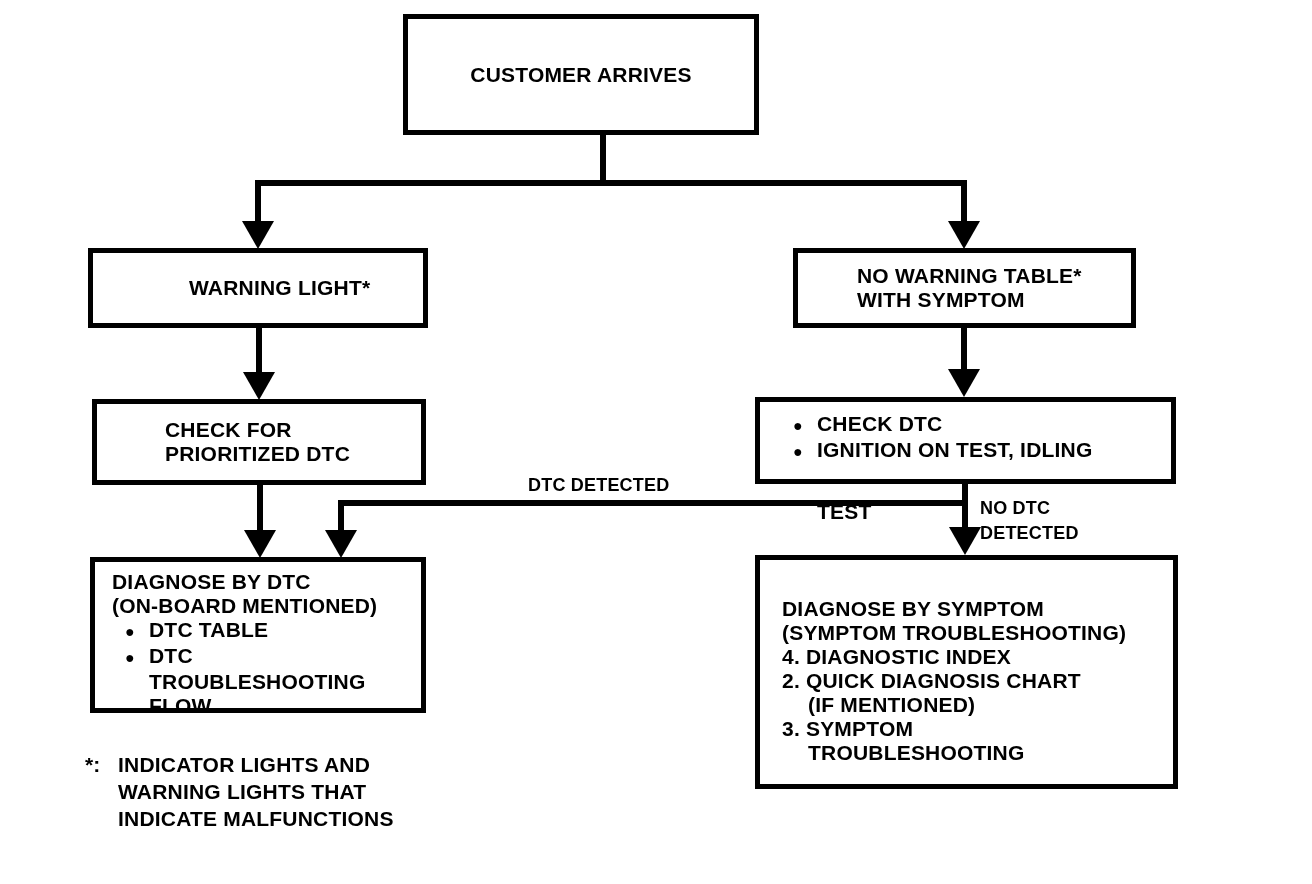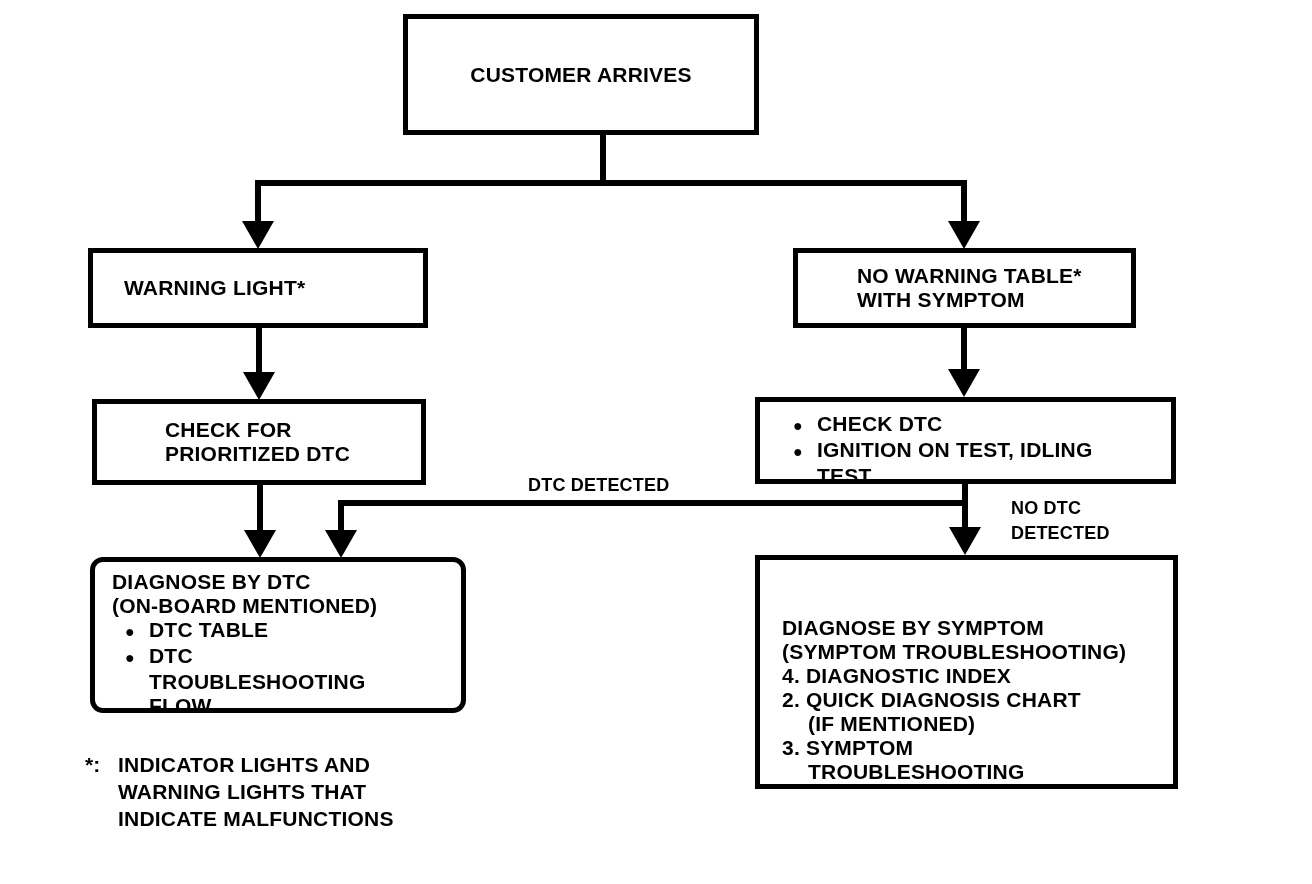--- a/index.html
+++ b/index.html
@@ -36,29 +36,29 @@
   .row { display:flex; align-items:baseline; white-space:nowrap; }
   .blt { width:24px; font-size:16px; flex:0 0 auto; }
   .lbl {
     position:absolute;
     font-size:18px; line-height:25px;
     letter-spacing:0.2px;
     white-space:nowrap;
   }
   
   .b-center { align-items:center; text-align:center; }
-  .b-warning   { padding-left:31px; }
+  .b-warning   { padding-left:96px; }
   .b-nowarning { padding-left:59px; }
   .b-checkprio { padding-left:68px; }
   .b-checkdtc  { justify-content:flex-start; padding:10px 0 0 33px; }
-  .b-checkdtc .cont { padding-left:24px; }
+  .b-checkdtc .cont { padding-left:24px;margin-top:36px; }
   .b-diagdtc   { justify-content:flex-start; padding:8px 0 0 17px; }
   .b-diagdtc .bul  { padding-left:13px; }
   .b-diagdtc .cont { padding-left:37px; }
-  .b-diagsym   { justify-content:flex-end; padding:37px 0 0 22px; }
+  .b-diagsym   { justify-content:flex-start; padding:37px 0 0 22px; }
   .b-diagsym .cont { padding-left:26px; }
   .footnote { position:absolute; display:flex; font-size:21px; line-height:27px; letter-spacing:0.2px; }
   .footnote .marker { width:33px; flex:0 0 auto; }
 </style>
 </head>
 <body>
 
 <div class="canvas">
 
   <div class="vline" style="left:600px; top:132px; width:6px; height:54px;"></div>
@@ -109,21 +109,21 @@
       <span class="blt">●</span>
       <span class="ln">CHECK DTC</span>
     </div>
     <div class="row">
       <span class="blt">●</span>
       <span class="ln">IGNITION ON TEST, IDLING</span>
     </div>
     <div class="ln cont">TEST</div>
   </div>
 
-  <div class="box b-diagdtc" style="left:90px; top:557px; width:376px; height:156px;border-radius:13px;">
+  <div class="box b-diagdtc" style="left:90px; top:557px; width:336px; height:156px;">
     <div class="ln">DIAGNOSE BY DTC</div>
     <div class="ln">(ON-BOARD MENTIONED)</div>
     <div class="row bul">
       <span class="blt">●</span>
       <span class="ln">DTC TABLE</span>
     </div>
     <div class="row bul">
       <span class="blt">●</span>
       <span class="ln">DTC</span>
     </div>
@@ -136,21 +136,21 @@
     <div class="ln">(SYMPTOM TROUBLESHOOTING)</div>
     <div class="ln">4. DIAGNOSTIC INDEX</div>
     <div class="ln">2. QUICK DIAGNOSIS CHART</div>
     <div class="ln cont">(IF MENTIONED)</div>
     <div class="ln">3. SYMPTOM</div>
     <div class="ln cont">TROUBLESHOOTING</div>
   </div>
 
   <div class="lbl" style="left:528px; top:473px;">DTC DETECTED</div>
 
-  <div class="lbl" style="left:1011px; top:496px;">
+  <div class="lbl" style="left:980px; top:496px;">
     <div>NO DTC</div>
     <div>DETECTED</div>
   </div>
 
   <div class="footnote" style="left:85px; top:751px;">
     <div class="marker">*:</div>
     <div>
       <div>INDICATOR LIGHTS AND</div>
       <div>WARNING LIGHTS THAT</div>
       <div>INDICATE MALFUNCTIONS</div>

